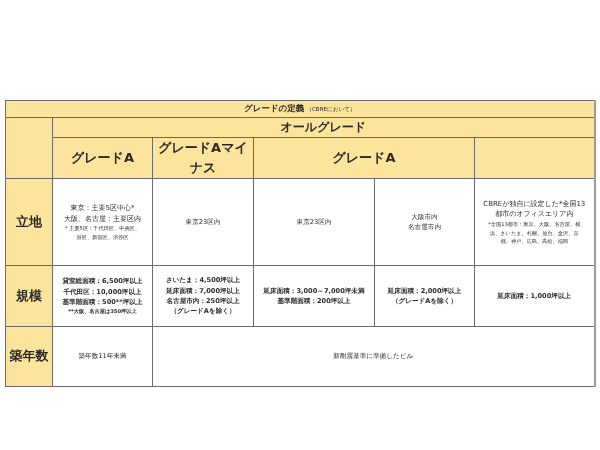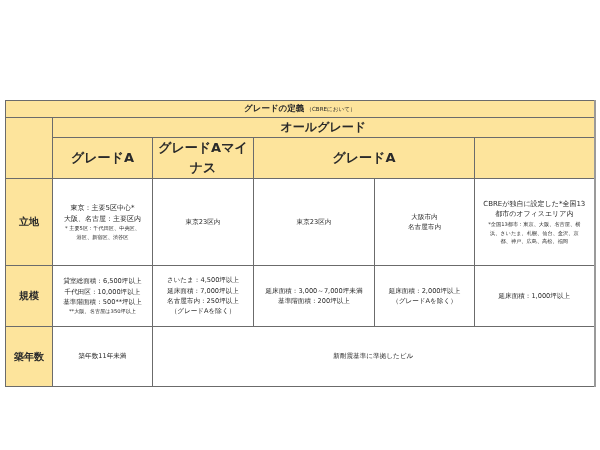--- a/index.html
+++ b/index.html
@@ -44,23 +44,23 @@
       font-weight: bold;
       border-bottom: 1px solid #6b6b6b;
     }
     .title-cell .sub {
       font-size: 5.6px;
       font-weight: normal;
       margin-left: 2px;
     }
     .allgrade-cell { height: 10px; font-size: 12px; }
     .gradeh-cell { height: 11px; font-size: 13px; }
-    .label-col { background: #fde49c !important; font-weight: bold; font-size: 10px; }
+    .label-col { background: #fde49c !important; font-weight: bold; font-size: 13px; }
     .row-location td { height: 86px; }
-    .row-scale td { height: 60px; }
+    .row-scale td { height: 60px; font-weight: bold; }
     .row-age td { height: 59px; }
     .note { font-size: 5.2px; line-height: 1.6; }
     .line { display: block; }
     .bigline { font-size: 7px; }
     .outer-right { border-right: 2px solid #9a9a9a !important; }
   </style>
 </head>
 <body>
 
 <div class="stage">

